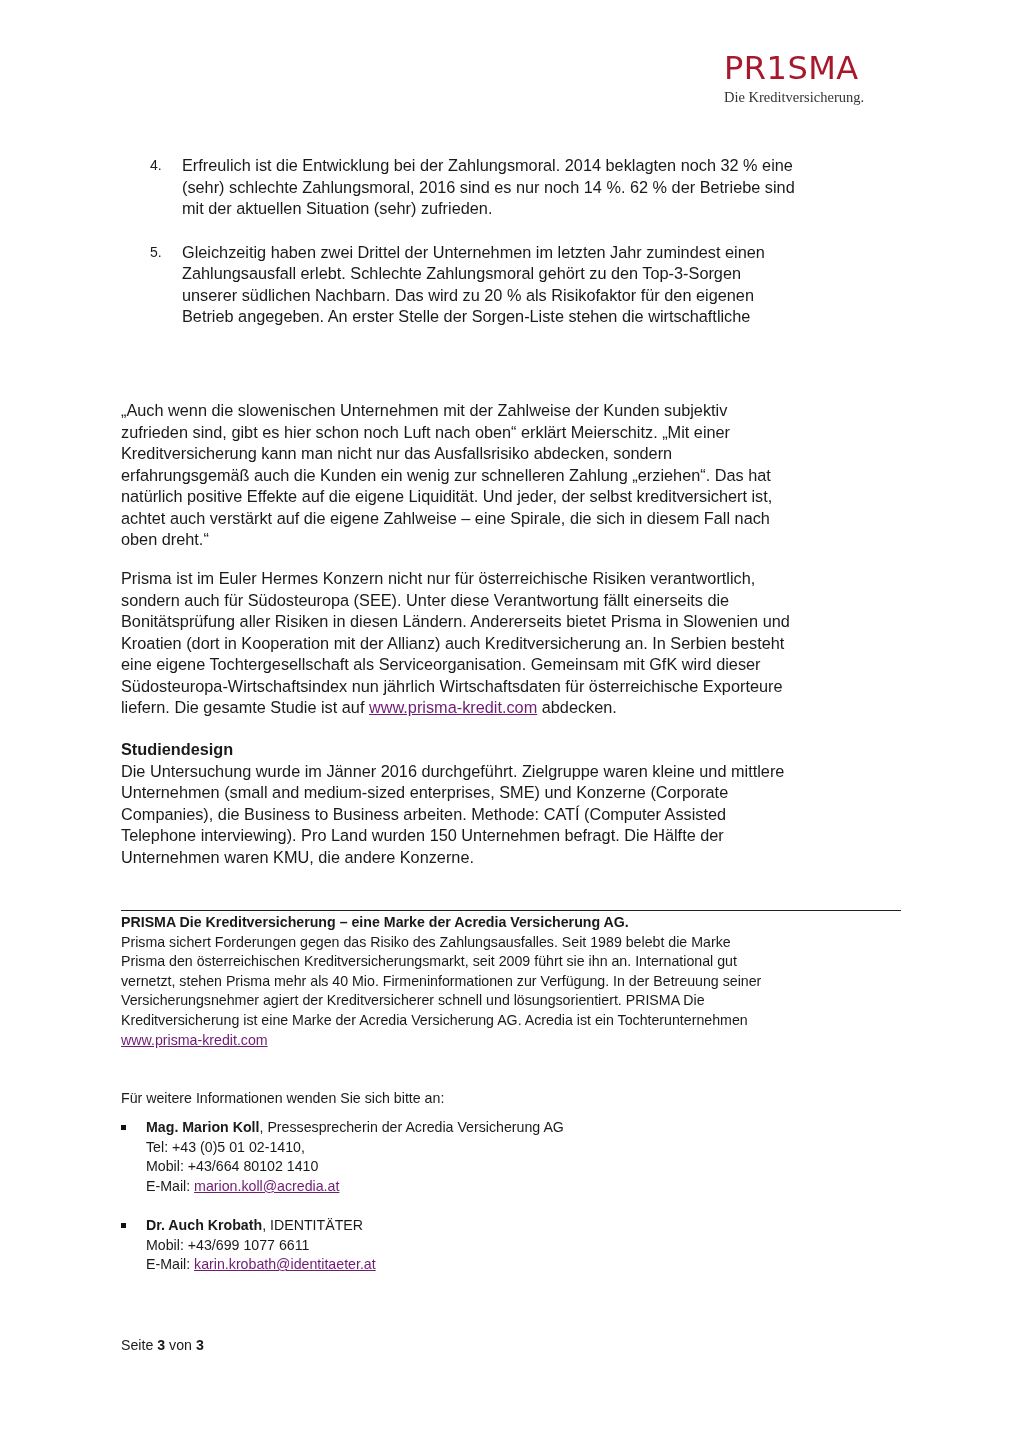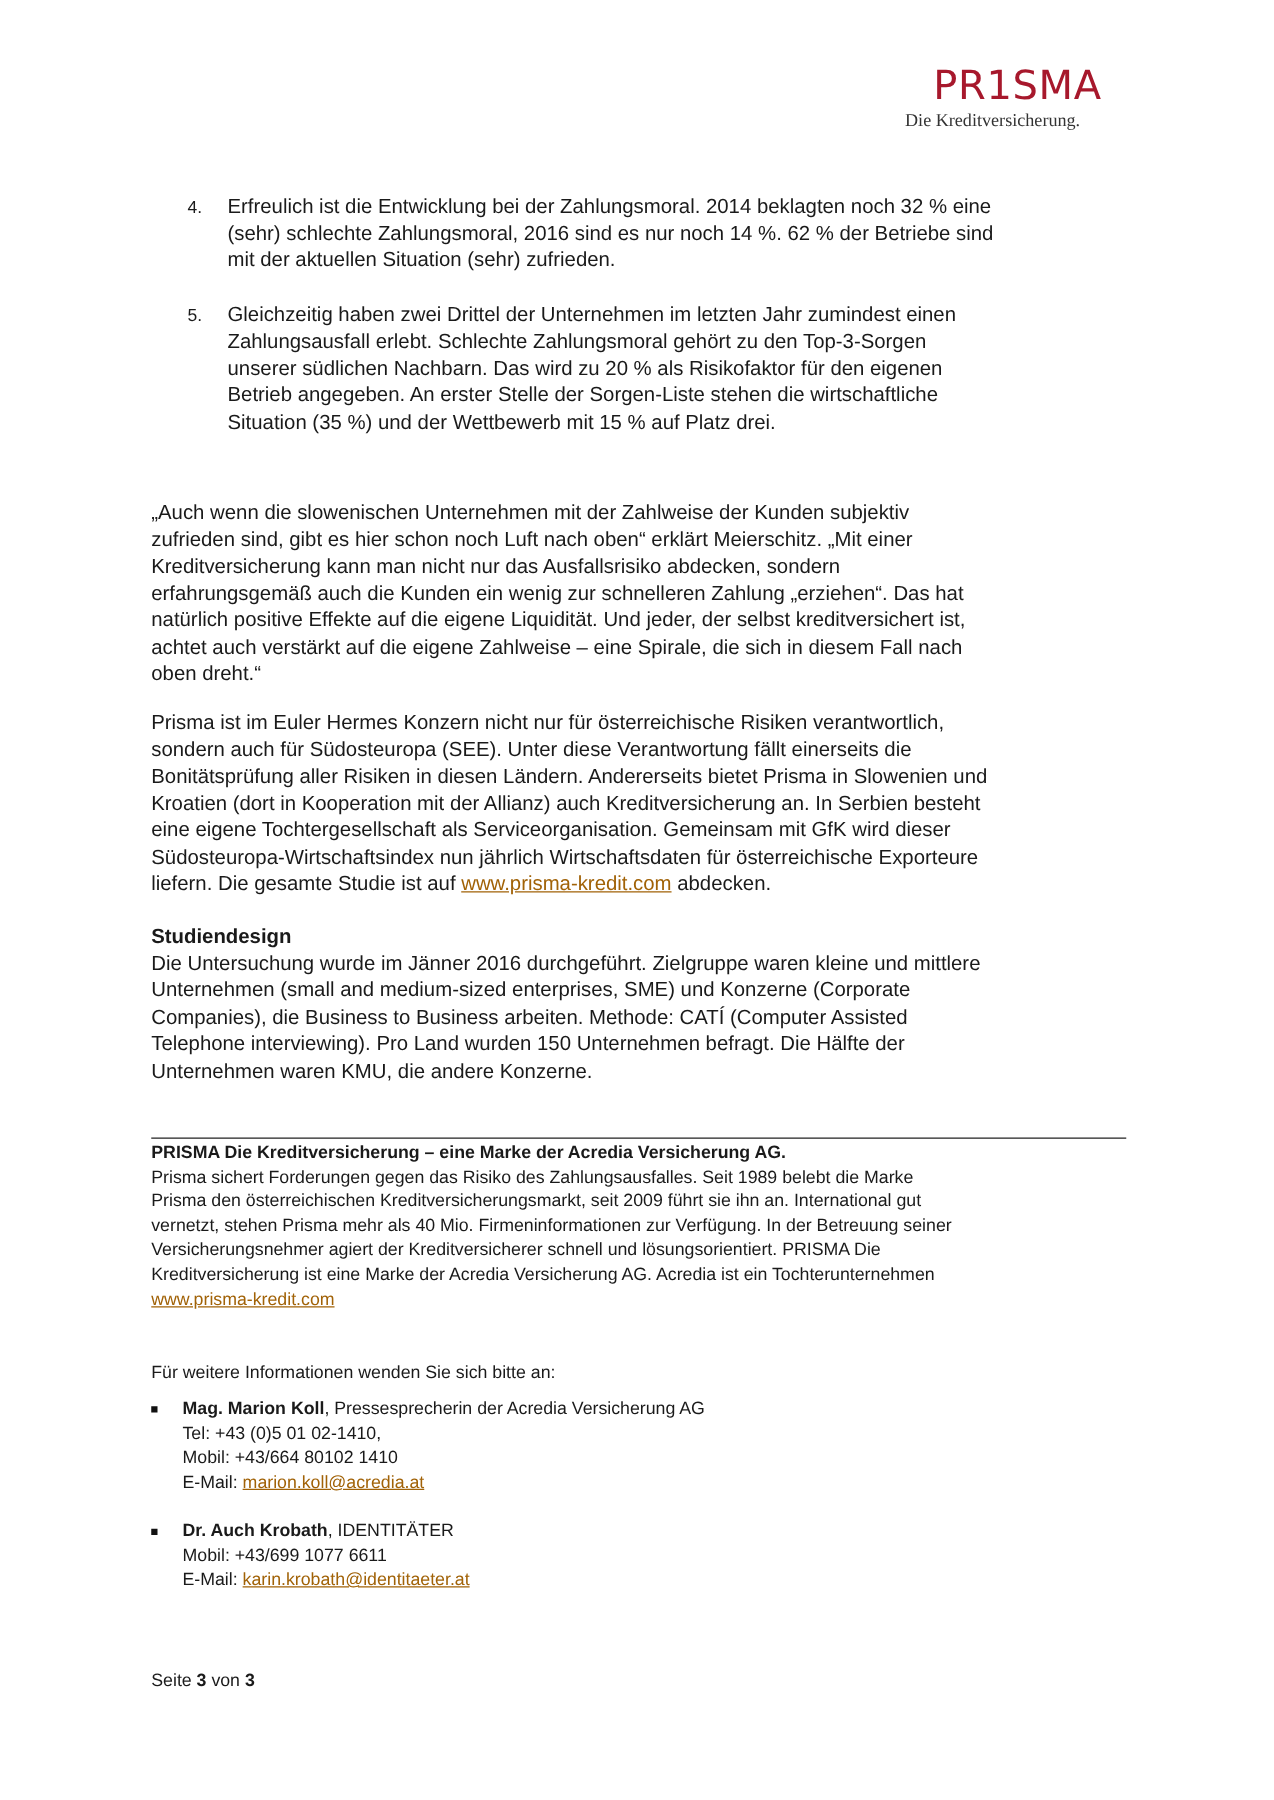--- a/index.html
+++ b/index.html
@@ -1,27 +1,27 @@
 <!DOCTYPE html>
 <html><head>
 <meta charset="utf-8">
 <style>
   html, body { margin: 0; padding: 0; background: #ffffff; }
   body { width: 1019px; height: 1440px; position: relative; overflow: hidden;
          font-family: "Liberation Sans", sans-serif; color: #1a1a1a; }
   .logo { position: absolute; left: 724px; top: 50px; width: 180px; }
   .logo-word { font-family: "DejaVu Sans", sans-serif; font-size: 32px; color: #a7182c;
-               letter-spacing: 0.5px; line-height: 36px; text-align: center; font-weight: normal; }
+               letter-spacing: 0.5px; line-height: 36px; text-align: left; font-weight: normal; }
   .logo-tag { font-family: "Liberation Serif", serif; font-size: 14.5px; color: #333;
               line-height: 18px; margin-top: 2px; }
   .list { position: absolute; left: 146px; top: 155px; width: 760px; margin: 0; padding: 0; list-style: none; }
   .list li { position: relative; padding-left: 36px; font-size: 16.3px; line-height: 21.5px; margin-bottom: 22px; }
   .list li .num { position: absolute; left: 4px; top: 0; font-size: 14px; }
   .para { position: absolute; left: 121px; width: 790px; font-size: 16.3px; line-height: 21.5px; margin: 0; }
-  a.link { color: #a16207; }
+  a.link { color: #701a75; }
   .heading { font-weight: bold; }
   .rule { position: absolute; left: 121px; top: 910px; width: 780px; height: 1px; background: #222; }
   .boiler { position: absolute; left: 121px; top: 913px; width: 790px; font-size: 14.2px; line-height: 19.6px; }
   .boiler .bh { font-weight: bold; }
   .contact-intro { position: absolute; left: 121px; top: 1089px; font-size: 14.2px; line-height: 19.6px; }
   .contacts { position: absolute; left: 121px; top: 1118px; width: 700px; margin: 0; padding: 0; list-style: none; font-size: 14.2px; line-height: 19.6px; }
   .contacts li { position: relative; padding-left: 25px; margin-bottom: 19.6px; }
   .contacts li .bullet { position: absolute; left: 0; top: 7px; width: 5px; height: 5px; background: #111; }
   .contacts .name { font-weight: bold; }
   .footer { position: absolute; left: 121px; top: 1336px; font-size: 14.2px; line-height: 19px; }
@@ -41,21 +41,20 @@
     <div>Erfreulich ist die Entwicklung bei der Zahlungsmoral. 2014 beklagten noch 32 % eine</div>
     <div>(sehr) schlechte Zahlungsmoral, 2016 sind es nur noch 14 %. 62 % der Betriebe sind</div>
     <div>mit der aktuellen Situation (sehr) zufrieden.</div>
   </li>
   <li>
     <span class="num">5.</span>
     <div>Gleichzeitig haben zwei Drittel der Unternehmen im letzten Jahr zumindest einen</div>
     <div>Zahlungsausfall erlebt. Schlechte Zahlungsmoral gehört zu den Top-3-Sorgen</div>
     <div>unserer südlichen Nachbarn. Das wird zu 20 % als Risikofaktor für den eigenen</div>
     <div>Betrieb angegeben. An erster Stelle der Sorgen-Liste stehen die wirtschaftliche</div>
-    <div>Situation (35 %) und der Wettbewerb mit 15 % auf Platz drei.</div>
   </li>
 </ol>
 
 <div class="para" style="top:400px;">
   <div>„Auch wenn die slowenischen Unternehmen mit der Zahlweise der Kunden subjektiv</div>
   <div>zufrieden sind, gibt es hier schon noch Luft nach oben“ erklärt Meierschitz. „Mit einer</div>
   <div>Kreditversicherung kann man nicht nur das Ausfallsrisiko abdecken, sondern</div>
   <div>erfahrungsgemäß auch die Kunden ein wenig zur schnelleren Zahlung „erziehen“. Das hat</div>
   <div>natürlich positive Effekte auf die eigene Liquidität. Und jeder, der selbst kreditversichert ist,</div>
   <div>achtet auch verstärkt auf die eigene Zahlweise – eine Spirale, die sich in diesem Fall nach</div>

